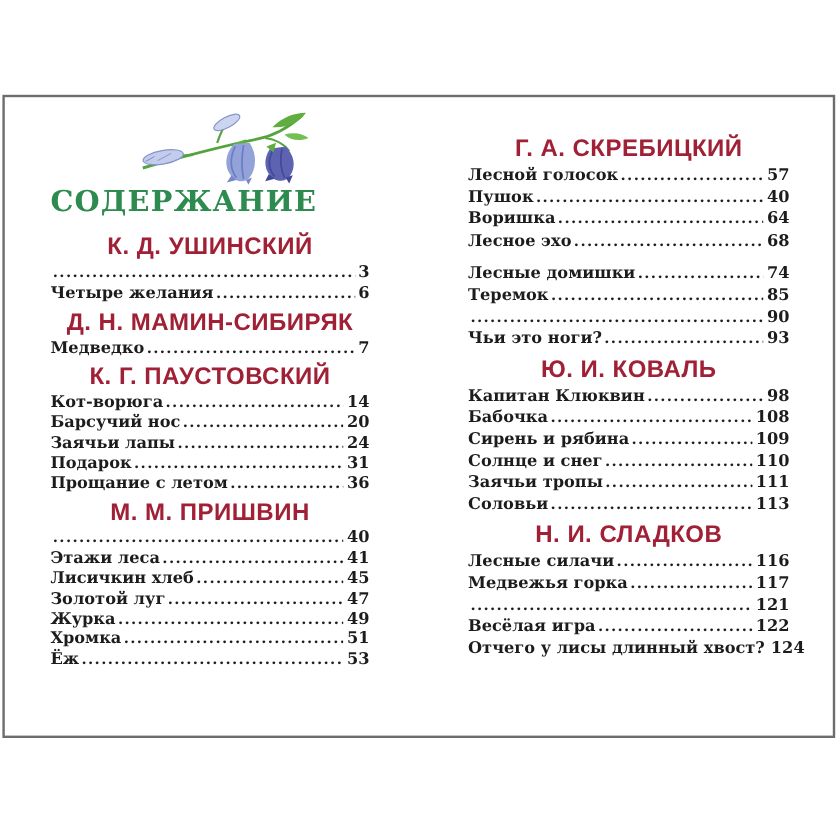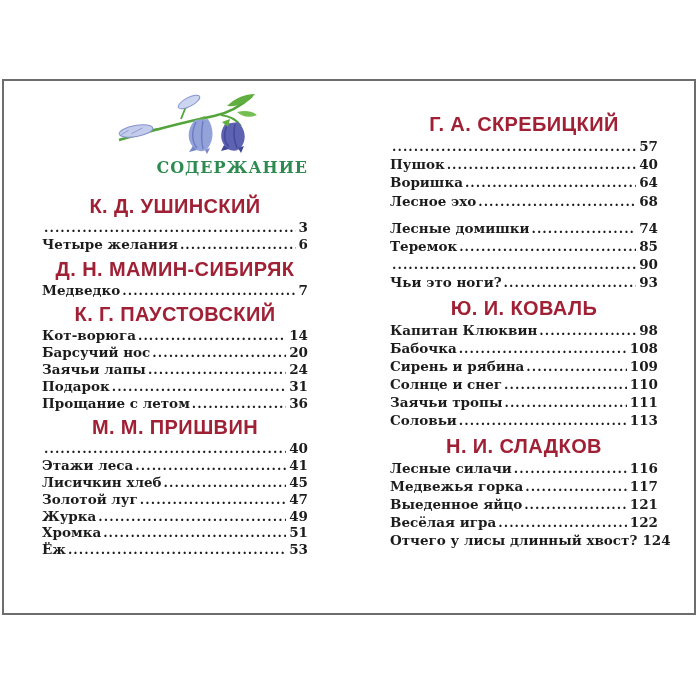--- a/index.html
+++ b/index.html
@@ -4,21 +4,21 @@
 <style>
   html,body{margin:0;padding:0;background:#ffffff;}
   .canvas{position:relative;width:700px;height:700px;background:#ffffff;overflow:hidden;
           font-family:"DejaVu Serif",serif;}
   .frame{position:absolute;left:2px;top:79px;width:694px;height:536px;
          border:2px solid var(--frame,#6d6d6d);background:#ffffff;box-sizing:border-box;}
   .col{position:absolute;}
   .col-left{left:42px;top:88px;width:266px;}
   .col-right{left:390px;top:108px;width:268px;}
   .flower-wrap{height:66px;display:flex;justify-content:center;align-items:flex-end;margin-left:18px;}
-  .toc-title{text-align:right;color:var(--green,#2e8b4f);font-weight:700;font-size:16px;
+  .toc-title{text-align:left;color:var(--green,#2e8b4f);font-weight:700;font-size:24px;
              line-height:24px;letter-spacing:1px;margin:2px 0 10px 0;font-family:"DejaVu Serif",serif;}
   .section{margin-top:9px;}
   .col-left .section:first-of-type{margin-top:19px;}
   .author{ text-align:center;color:var(--red,#a02136);font-weight:700;font-size:20px;
            line-height:14px;height:14px;margin-bottom:6px;letter-spacing:0.4px;
            font-family:"Liberation Sans",sans-serif;}
   .row{display:flex;align-items:baseline;color:var(--ink,#1c1c1c);font-weight:700;font-size:13.5px;}
   .col-left .row{line-height:16.8px;height:16.8px;}
   .col-right .row{line-height:18.2px;height:18.2px;}
   .t{white-space:nowrap;}
@@ -176,20 +176,21 @@
   </div>
 </div>
   </div>
 
   <div class="col col-right">
     <div class="sections">
   <div class="section">
     <div class="author">Г. А. СКРЕБИЦКИЙ</div>
     <div class="rows">
   <div class="row">
+    <span class="t">Лесной голосок</span>
     <span class="dots">........................................................................................................................</span>
     <span class="pg">57</span>
   </div>
 
   <div class="row">
     <span class="t">Пушок</span>
     <span class="dots">........................................................................................................................</span>
     <span class="pg">40</span>
   </div>
 
@@ -284,21 +285,20 @@
     <span class="pg">116</span>
   </div>
 
   <div class="row">
     <span class="t">Медвежья горка</span>
     <span class="dots">........................................................................................................................</span>
     <span class="pg">117</span>
   </div>
 
   <div class="row">
-    <span class="t">Выеденное яйцо</span>
     <span class="dots">........................................................................................................................</span>
     <span class="pg">121</span>
   </div>
 
   <div class="row">
     <span class="t">Весёлая игра</span>
     <span class="dots">........................................................................................................................</span>
     <span class="pg">122</span>
   </div>
 

